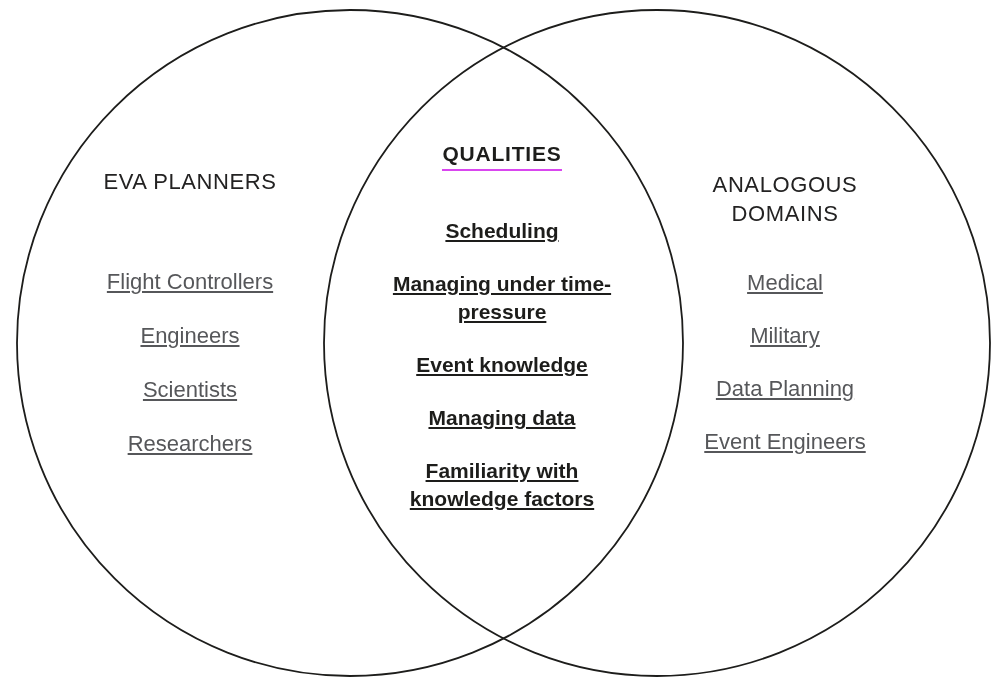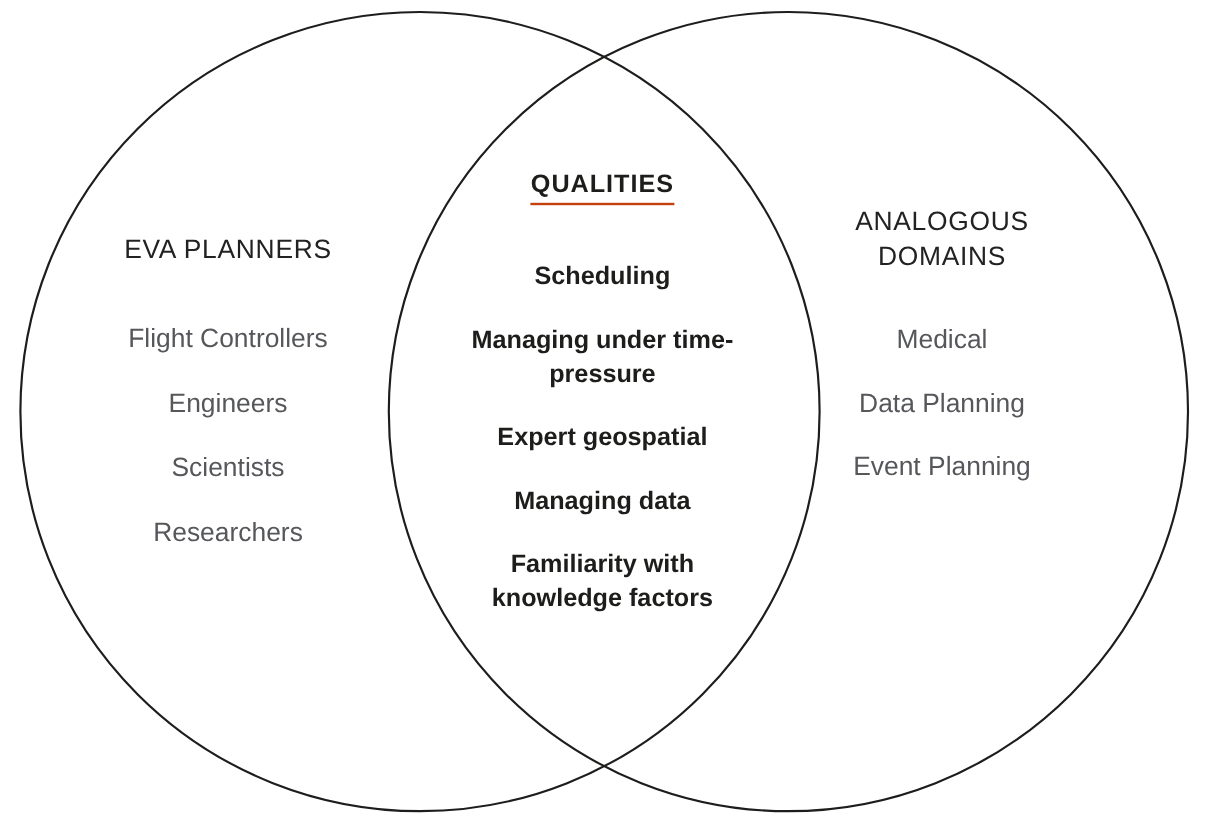--- a/index.html
+++ b/index.html
@@ -24,41 +24,42 @@
   .region {
     position: absolute;
     text-align: center;
   }
   .set-title {
     font-size: 22px;
     line-height: 28px;
     letter-spacing: 0.6px;
     color: #232222;
   }
-  .left-title  { left: 40px;  top: 168px; width: 300px; margin-top: 26px; }
+  .left-title  { left: 40px;  top: 168px; width: 300px; }
   .right-title { left: 685px; top: 170px; width: 200px; line-height: 29px; }
   .items .item {
     font-size: 22px;
     line-height: 28px;
     margin-bottom: 26px;
     color: #56575a;
+    text-decoration: underline;
   }
   .left-items  { left: 35px;  top: 268px; width: 310px; }
   .right-items { left: 640px; top: 269px; width: 290px; }
   .right-items .item { margin-bottom: 25px; }
   .center-title {
     left: 392px; top: 142px; width: 220px;
     font-size: 21px;
     font-weight: bold;
     letter-spacing: 0.8px;
     color: #1d1d1b;
   }
   .center-title .underline {
     display: inline-block;
-    border-bottom: 2px solid #c2410c;
+    border-bottom: 2px solid #d946ef;
     padding-bottom: 3px;
   }
   .center-items { left: 392px; top: 217px; width: 220px; }
   .center-items .item {
     font-size: 21px;
     line-height: 28px;
     margin-bottom: 25px;
     font-weight: bold;
     color: #1d1d1b;
   }
@@ -82,26 +83,27 @@
     <div class="item">Researchers</div>
   </div>
 
   <div class="region center-title">
     <span class="underline">QUALITIES</span>
   </div>
 
   <div class="region items center-items">
     <div class="item">Scheduling</div>
     <div class="item">Managing under time-pressure</div>
-    <div class="item">Expert geospatial</div>
+    <div class="item">Event knowledge</div>
     <div class="item">Managing data</div>
     <div class="item">Familiarity with knowledge factors</div>
   </div>
 
   <div class="region set-title right-title">ANALOGOUS DOMAINS</div>
 
   <div class="region items right-items">
     <div class="item">Medical</div>
+    <div class="item">Military</div>
     <div class="item">Data Planning</div>
-    <div class="item">Event Planning</div>
+    <div class="item">Event Engineers</div>
   </div>
 
 </div>
 
 </body></html>

